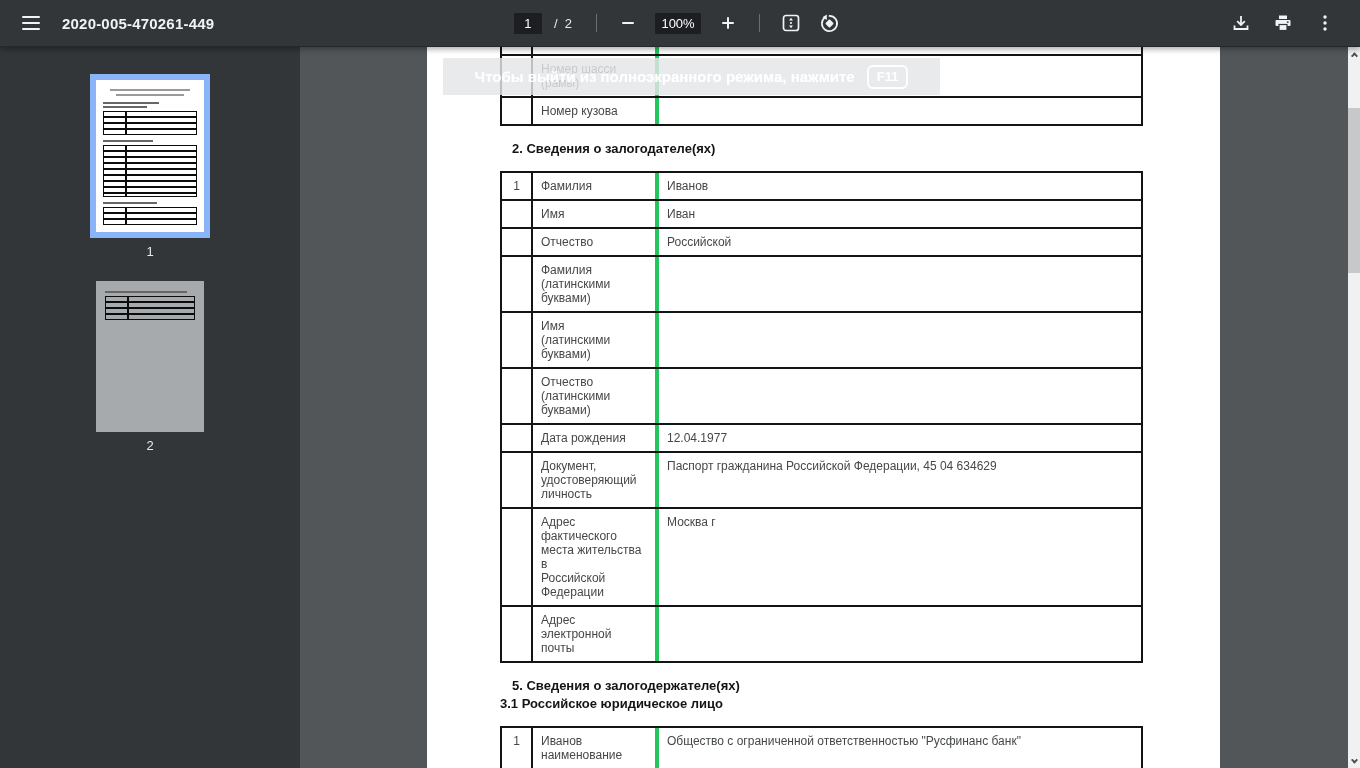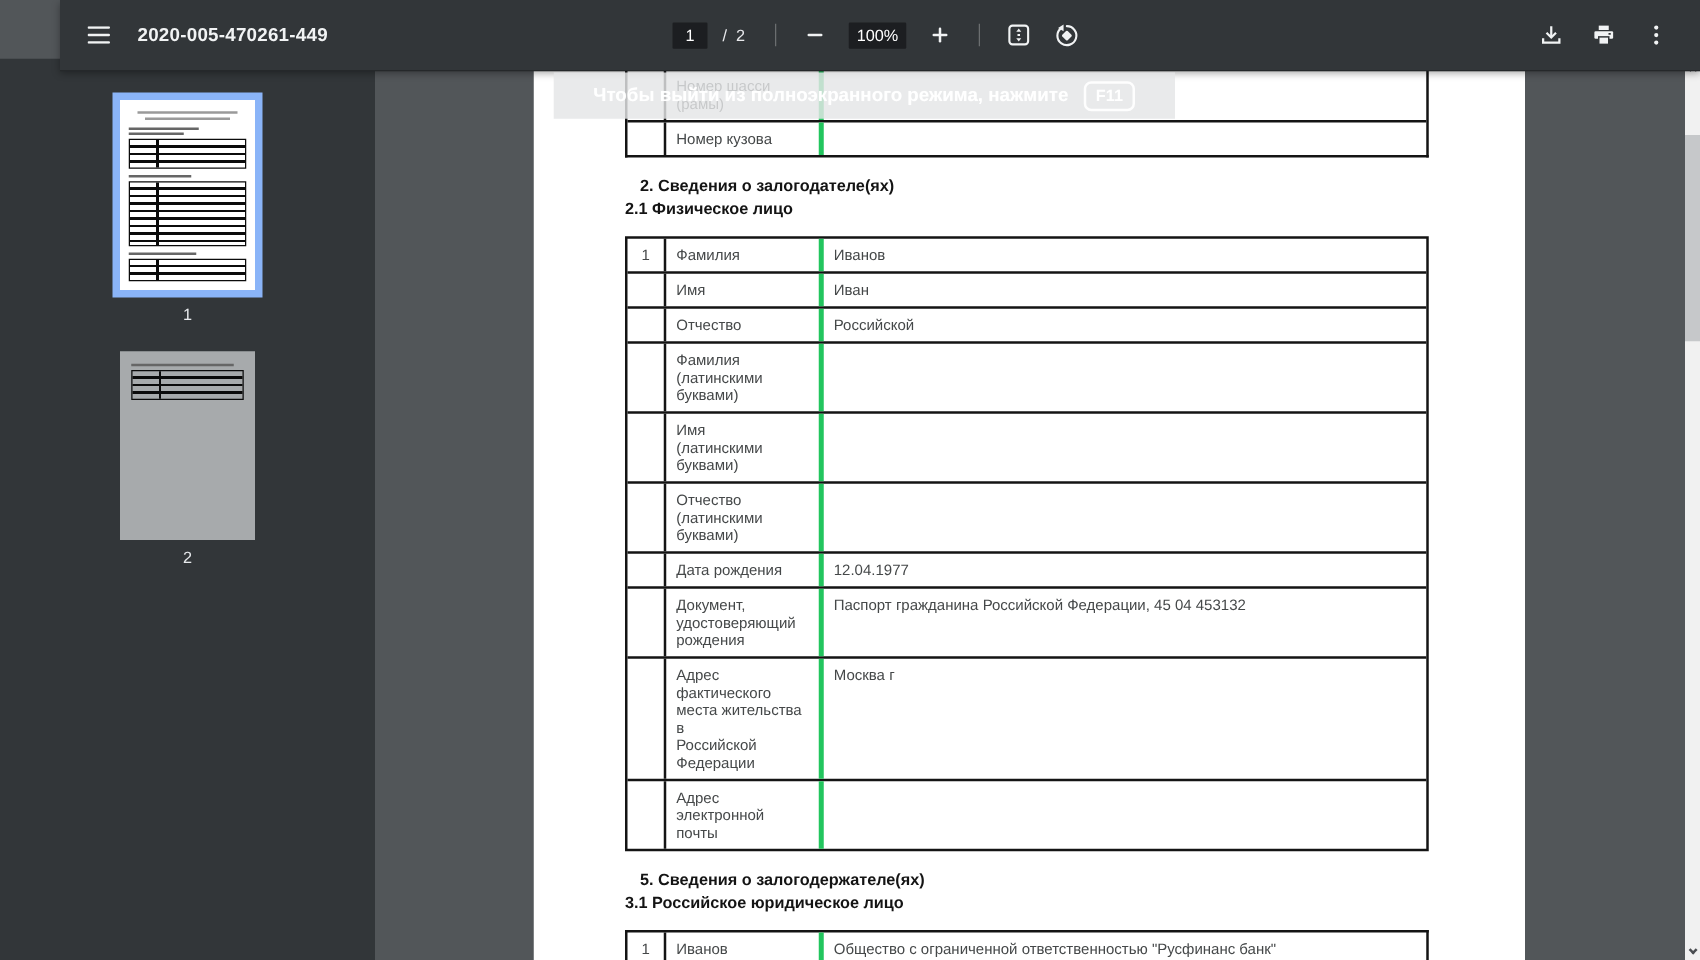--- a/index.html
+++ b/index.html
@@ -1,22 +1,22 @@
 <!DOCTYPE html>
 <html><head>
 <meta charset="utf-8">
 <style>
   * { margin:0; padding:0; box-sizing:border-box; }
   html,body { width:1360px; height:768px; overflow:hidden; background:#525659;
               font-family:"Liberation Sans", sans-serif; }
 
   
-  .toolbar { position:fixed; left:0; top:0; right:0; height:57px; background:#323639;
+  .toolbar { position:fixed; left:0; top:0; right:0; height:47px; background:#323639;
              display:flex; align-items:center; z-index:30;
-             box-shadow:0 2px 6px rgba(0,0,0,.35); border-bottom:1px solid rgba(0,0,0,.25);margin-left:48px; }
+             box-shadow:0 2px 6px rgba(0,0,0,.35); border-bottom:1px solid rgba(0,0,0,.25); }
   .tb-left { display:flex; align-items:center; margin-left:14px; }
   .icon-btn { width:34px; height:34px; border:none; background:transparent; display:flex;
               align-items:center; justify-content:center; cursor:pointer; border-radius:50%; }
   .icon-btn svg { display:block; }
   .doc-title { color:#f1f3f4; font-size:15px; font-weight:700; margin-left:14px; letter-spacing:.2px; }
   .tb-center { position:absolute; left:0; right:0; display:flex; align-items:center;
                justify-content:center; gap:4px; pointer-events:none; }
   .tb-center > * { pointer-events:auto; }
   .page-input { width:28px; height:21px; background:#1c1e21; border:none; color:#fff;
                 text-align:center; font-size:13px; font-family:inherit; border-radius:1px; }
@@ -220,21 +220,20 @@
             <div class="tcell value"></div>
           </div>
           <div class="trow">
             <div class="tcell num"></div>
             <div class="tcell label">Номер кузова</div>
             <div class="tcell value"></div>
           </div>
         </div>
 
       <div class="sec-title">2. Сведения о залогодателе(ях)</div>
-      <div class="sec-sub">2.1 Физическое лицо</div>
 
       <div class="pdf-table mt14">
           <div class="trow">
             <div class="tcell num">1</div>
             <div class="tcell label">Фамилия</div>
             <div class="tcell value">Иванов</div>
           </div>
           <div class="trow">
             <div class="tcell num"></div>
             <div class="tcell label">Имя</div>
@@ -265,22 +264,22 @@
           </div>
           <div class="trow">
             <div class="tcell num"></div>
             <div class="tcell label">Дата рождения</div>
             <div class="tcell value">12.04.1977</div>
           </div>
           <div class="trow">
             <div class="tcell num"></div>
             <div class="tcell label">Документ,
 удостоверяющий
-рождения</div>
-            <div class="tcell value">Паспорт гражданина Российской Федерации, 45 04 453132</div>
+личность</div>
+            <div class="tcell value">Паспорт гражданина Российской Федерации, 45 04 634629</div>
           </div>
           <div class="trow">
             <div class="tcell num"></div>
             <div class="tcell label">Адрес фактического
 места жительства в
 Российской
 Федерации</div>
             <div class="tcell value">Москва г</div>
           </div>
           <div class="trow">

